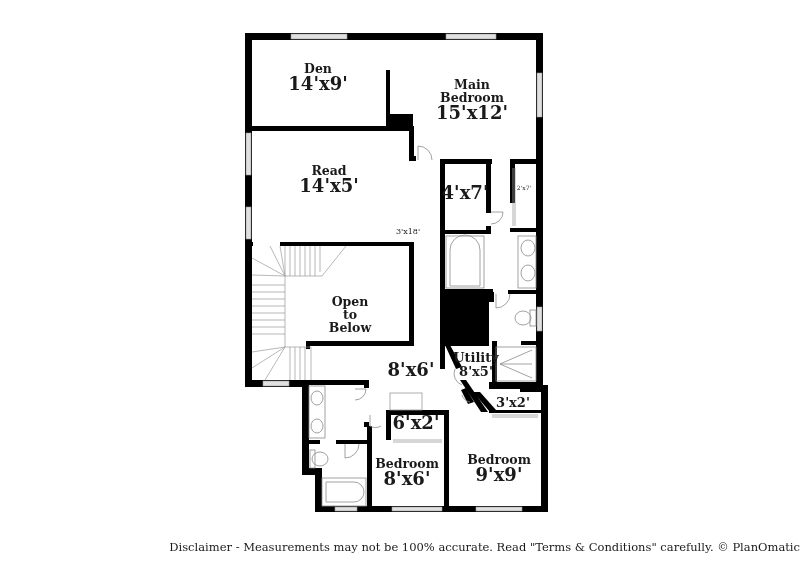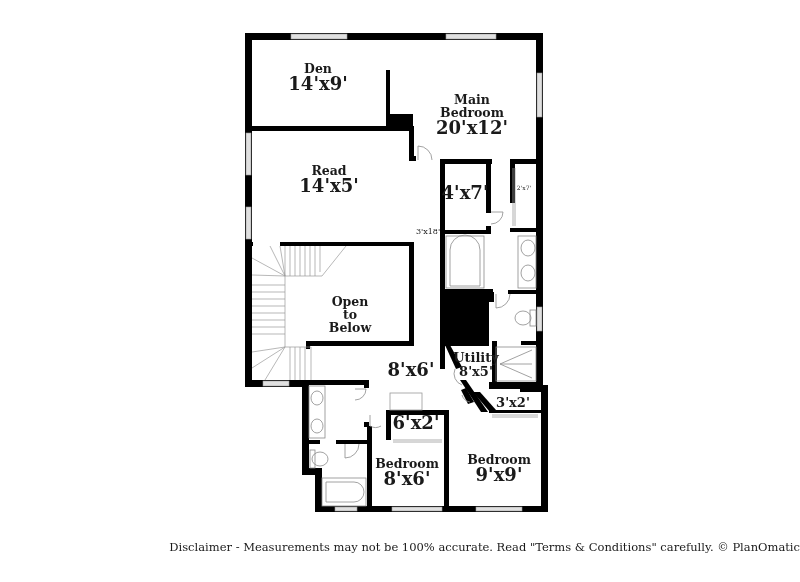--- a/index.html
+++ b/index.html
@@ -199,40 +199,40 @@
     <path d="M326,482 L354,482 A10,10 0 0 1 354,502 L326,502 Z"></path>
   </g>
 </svg>
 
   
   <div class="room-label" style="left:318px; top:78px;">
     <span class="nm">Den</span>
     <span class="dm">14'x9'</span>
   </div>
 
-  <div class="room-label" style="left:472px; top:101px;margin-top:15px;">
+  <div class="room-label" style="left:472px; top:101px;">
     <span class="nm">Main</span>
     <span class="nm">Bedroom</span>
-    <span class="dm">20'x12'</span>
+    <span class="dm">15'x12'</span>
   </div>
 
   <div class="room-label" style="left:329px; top:180px;">
     <span class="nm">Read</span>
     <span class="dm">14'x5'</span>
   </div>
 
   <div class="room-label" style="left:465px; top:193px;">
     <span class="dm">4'x7'</span>
   </div>
 
   <div class="room-label tiny" style="left:524px; top:188px;">
     <span class="dm">2'x7'</span>
   </div>
 
-  <div class="room-label mini" style="left:428px; top:232px;">
+  <div class="room-label mini" style="left:408px; top:232px;">
     <span class="dm">3'x18'</span>
   </div>
 
   <div class="room-label" style="left:350px; top:307px;margin-top:8px;">
     <span class="nm">Open</span>
     <span class="nm">to</span>
     <span class="nm">Below</span>
   </div>
 
   <div class="room-label" style="left:411px; top:370px;">

